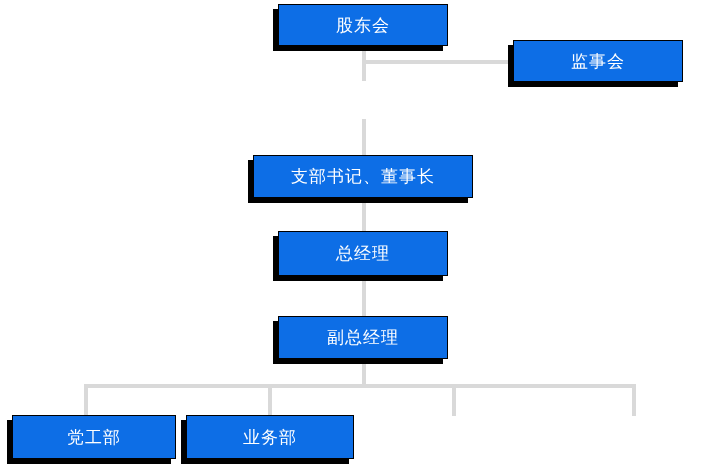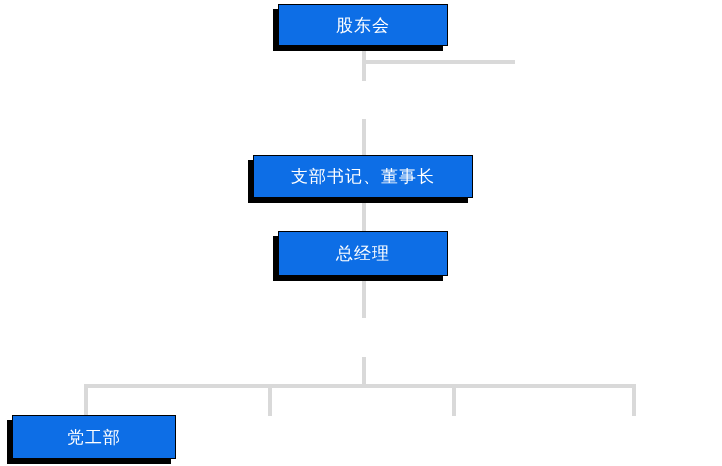--- a/index.html
+++ b/index.html
@@ -56,31 +56,40 @@
   <div class="conn" style="left:84px;top:384px;width:552px;height:4px"></div>
   <div class="conn" style="left:84px;top:386px;width:4px;height:30px"></div>
   <div class="conn" style="left:268px;top:386px;width:4px;height:30px"></div>
   <div class="conn" style="left:452px;top:386px;width:4px;height:30px"></div>
   <div class="conn" style="left:632px;top:386px;width:4px;height:30px"></div>
 
   <div class="node" style="left:278px;top:4px;width:170px;height:42px">
     <span>股东会</span>
   </div>
 
+  <div class="node" style="left:513px;top:40px;width:170px;height:42px">
+    <span>监事会</span>
+  </div>
 
 
   <div class="node" style="left:253px;top:155px;width:220px;height:43px">
     <span>支部书记、董事长</span>
   </div>
 
   <div class="node" style="left:278px;top:231px;width:170px;height:45px">
     <span>总经理</span>
   </div>
 
+  <div class="node" style="left:278px;top:316px;width:170px;height:43px">
+    <span>副总经理</span>
+  </div>
 
   <div class="node" style="left:12px;top:415px;width:164px;height:44px">
     <span>党工部</span>
   </div>
 
+  <div class="node" style="left:186px;top:415px;width:168px;height:44px">
+    <span>业务部</span>
+  </div>
 
 
 
 </div>
 
 </body></html>

